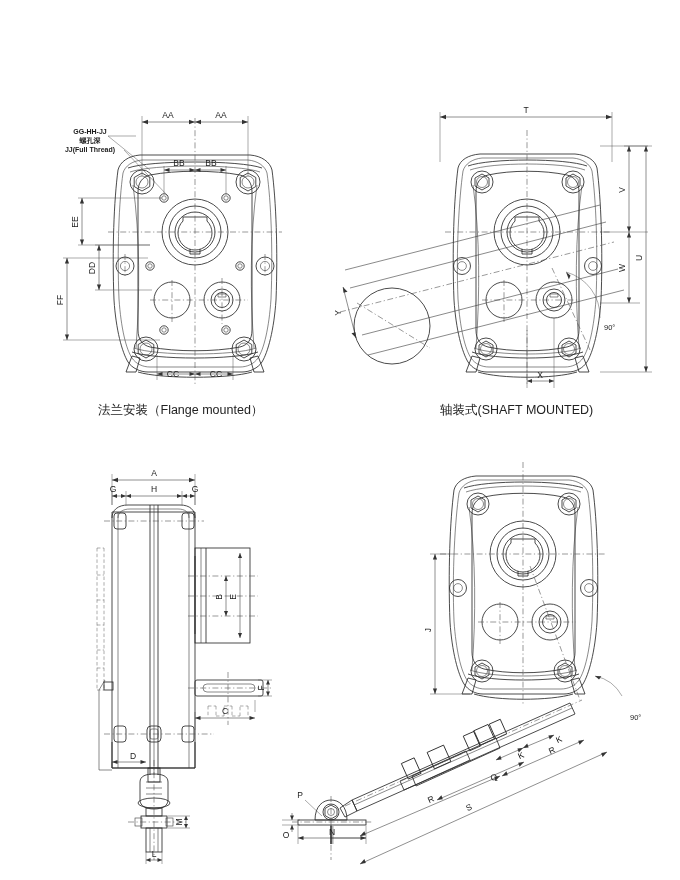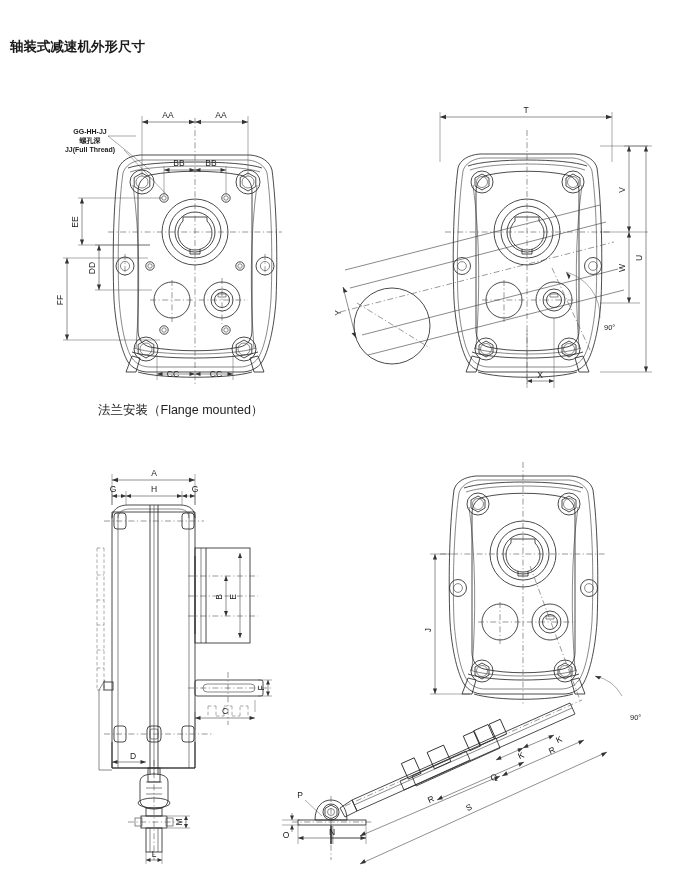--- a/index.html
+++ b/index.html
@@ -44,24 +44,24 @@
   .dim{fill:none;stroke:#333;stroke-width:.55;}
   .ext{fill:none;stroke:#444;stroke-width:.45;}
 </style>
 </head>
 <body>
 
 <div class="page">
 
 
   <div class="h-sub">
-    <span>轴装式减速机外形尺寸</span>
   </div>
 
   <div class="caption" id="cap-flange">法兰安装（Flange mounted）</div>
+  <div class="caption" id="cap-shaft">轴装式(SHAFT MOUNTED)</div>
 
   <svg class="draw" viewBox="0 0 680 880">
 
     <g>
 
       <path class="solid" d="M118,170 C120,162 128,156 140,155 L250,155 C262,156 270,162 272,170
                C276,200 278,250 276,300 C274,330 268,352 262,362
                C258,368 250,372 242,372 L148,372 C140,372 132,368 128,362
                C122,352 116,330 114,300 C112,250 114,200 118,170 Z"></path>
       <path class="solid-t" d="M123,173 C125,166 132,161 142,160 L248,160 C258,161 265,166 267,173

